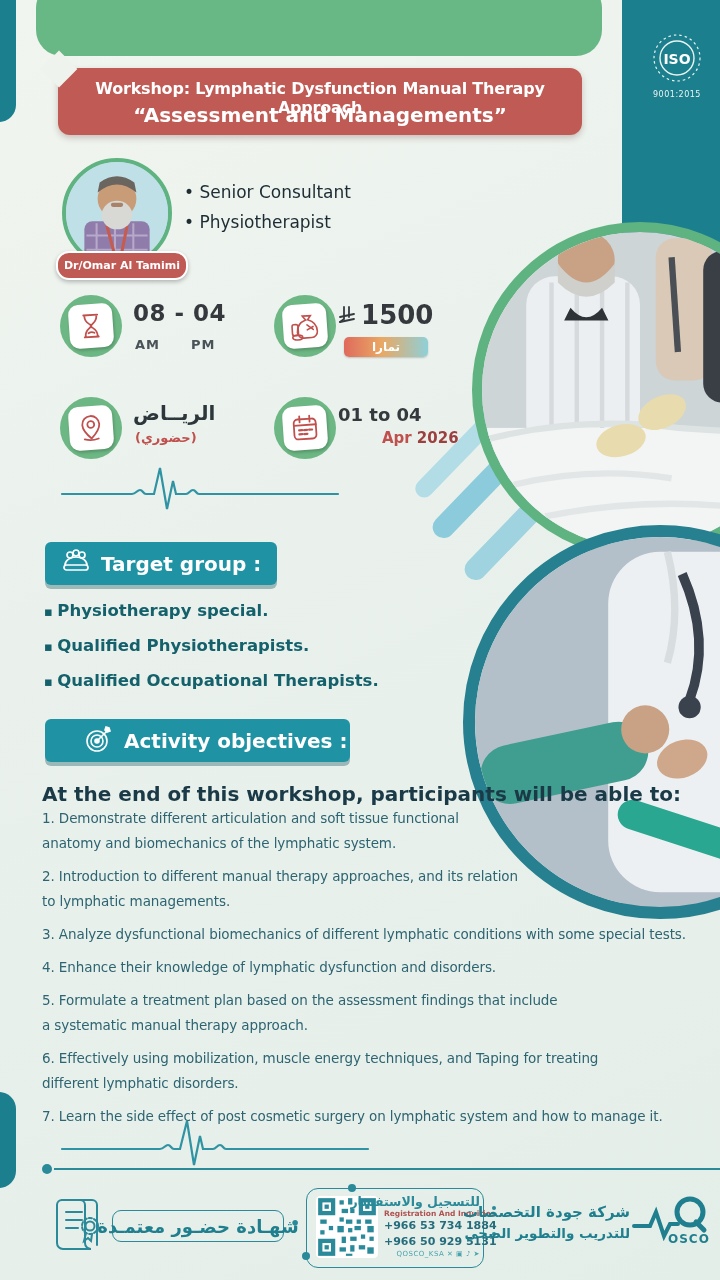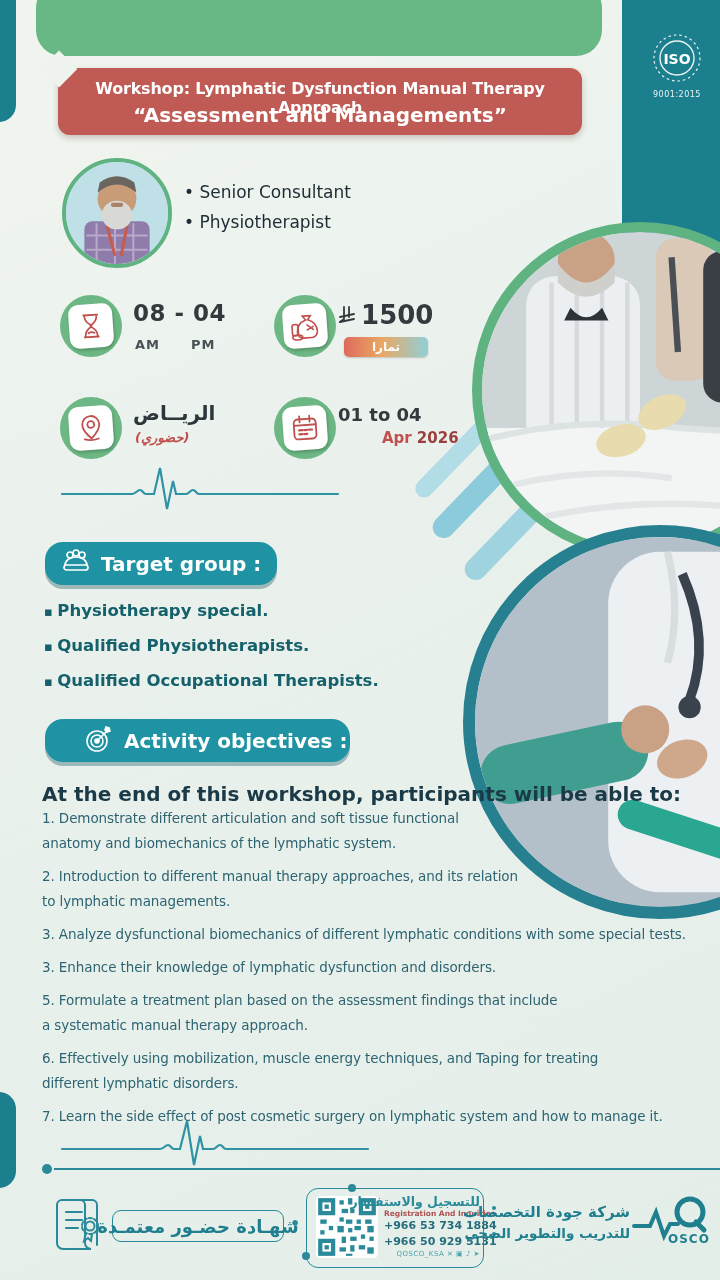--- a/index.html
+++ b/index.html
@@ -47,21 +47,21 @@
   .date-month{font-size:15px;font-weight:bold;color:#c0504d;margin-left:44px;}
   .date-year{font-size:15px;font-weight:bold;color:#9c3f3f;}
 
   
   .photo-circle{border-radius:50%;overflow:hidden;}
   .pc1{border:10px solid #5fb381;}
   .pc2{border:12px solid #26808f;}
   .stripe{border-radius:12px;transform:rotate(-46deg);transform-origin:left center;}
 
   
-  .sec-head{background:#1f93a3;border-radius:18px;display:flex;align-items:center;gap:10px;
+  .sec-head{background:#1f93a3;border-radius:6px;display:flex;align-items:center;gap:10px;
     padding:0 16px;color:#fff;box-shadow:0 4px 0 rgba(12,80,90,.35);}
   .sec-head .lbl{font-size:20px;font-weight:bold;white-space:nowrap;}
 
   
   .tg-item{font-size:16.5px;font-weight:bold;color:#14616c;line-height:34px;white-space:nowrap;}
   .tg-item::before{content:"▪ ";font-size:13px;}
 
   
   .obj-intro{font-size:20px;font-weight:bold;color:#1a3a47;white-space:nowrap;}
   .obj-item{margin-bottom:8px;}
@@ -113,20 +113,21 @@
       <rect x="18" y="58" width="64" height="42" rx="8" fill="#8f7cab"></rect>
       <path d="M30 60 v40 M48 58 v42 M66 60 v40" stroke="#b8a9cb" stroke-width="2"></path>
       <path d="M20 72 h60 M20 86 h60" stroke="#b8a9cb" stroke-width="2"></path>
       <path d="M40 62 l8 30 M60 62 l-6 30" stroke="#c65b4e" stroke-width="3"></path>
       <circle cx="50" cy="36" r="19" fill="#c99c78"></circle>
       <path d="M31 30 q19-16 38 0 l-2-10 q-17-12 -34 0 z" fill="#6b6560"></path>
       <ellipse cx="50" cy="52" rx="15" ry="14" fill="#d8d8d4"></ellipse>
       <rect x="44" y="40" width="12" height="4" rx="2" fill="#a8836a"></rect>
     </svg>
   </div>
+  <div class="abs name-pill" style="left:56px;top:251px;width:128px;height:25px;">Dr/Omar Al Tamimi</div>
   <div class="abs" style="left:184px;top:177px;">
     <div class="role">Senior Consultant</div>
     <div class="role">Physiotherapist</div>
   </div>
 
   <div class="abs info-badge" style="left:60px;top:295px;">
     <div class="tile">
       <svg width="30" height="30" viewBox="0 0 30 30" fill="none" stroke="#c0504d" stroke-width="1.8" stroke-linecap="round">
         <path d="M8 4 h14 M8 26 h14 M9 5 c0 7 5 7 6 10 c1-3 6-3 6-10 M9 25 c0-7 5-7 6-10 c1 3 6 3 6 10"></path>
         <path d="M12 22 a4.5 3 0 0 1 6 0" fill="#c0504d"></path>
@@ -163,21 +164,21 @@
   <div class="abs info-badge" style="left:60px;top:397px;">
     <div class="tile">
       <svg width="30" height="30" viewBox="0 0 30 30" fill="none" stroke="#c0504d" stroke-width="1.8" stroke-linecap="round">
         <path d="M15 3 a8.5 8.5 0 0 1 8.5 8.5 c0 6-8.5 14-8.5 14 s-8.5-8-8.5-14 A8.5 8.5 0 0 1 15 3 z"></path>
         <circle cx="15" cy="11.5" r="3.4"></circle>
         <path d="M8 26 a10 3.4 0 0 0 14 0"></path>
       </svg>
     </div>
   </div>
   <div class="abs city ar" style="left:133px;top:401px;">الريــاض</div>
-  <div class="abs mode ar" style="left:135px;top:430px;font-style:italic;">(حضوري)</div>
+  <div class="abs mode ar" style="left:135px;top:430px;">(حضوري)</div>
 
   <div class="abs info-badge" style="left:274px;top:397px;">
     <div class="tile">
       <svg width="30" height="30" viewBox="0 0 30 30" fill="none" stroke="#c0504d" stroke-width="1.8" stroke-linecap="round">
         <rect x="4" y="6" width="22" height="20" rx="4"></rect>
         <path d="M10 3 v6 M20 3 v6 M4 12 h22"></path>
         <path d="M9 17 h3 M14 17 h3 M19 17 h3 M9 21 h3 M14 21 h3" stroke-width="2.2"></path>
       </svg>
     </div>
   </div>
@@ -268,21 +269,21 @@
       <div class="obj-line">anatomy and biomechanics of the lymphatic system.</div>
     </div>
     <div class="obj-item">
       <div class="obj-line">2. Introduction to different manual therapy approaches, and its relation</div>
       <div class="obj-line">to lymphatic managements.</div>
     </div>
     <div class="obj-item">
       <div class="obj-line">3. Analyze dysfunctional biomechanics of different lymphatic conditions with some special tests.</div>
     </div>
     <div class="obj-item">
-      <div class="obj-line">3. Enhance their knowledge of lymphatic dysfunction and disorders.</div>
+      <div class="obj-line">4. Enhance their knowledge of lymphatic dysfunction and disorders.</div>
     </div>
     <div class="obj-item">
       <div class="obj-line">5. Formulate a treatment plan based on the assessment findings that include</div>
       <div class="obj-line">a systematic manual therapy approach.</div>
     </div>
     <div class="obj-item">
       <div class="obj-line">6. Effectively using mobilization, muscle energy techniques, and Taping for treating</div>
       <div class="obj-line"> different lymphatic disorders.</div>
     </div>
     <div class="obj-item">

